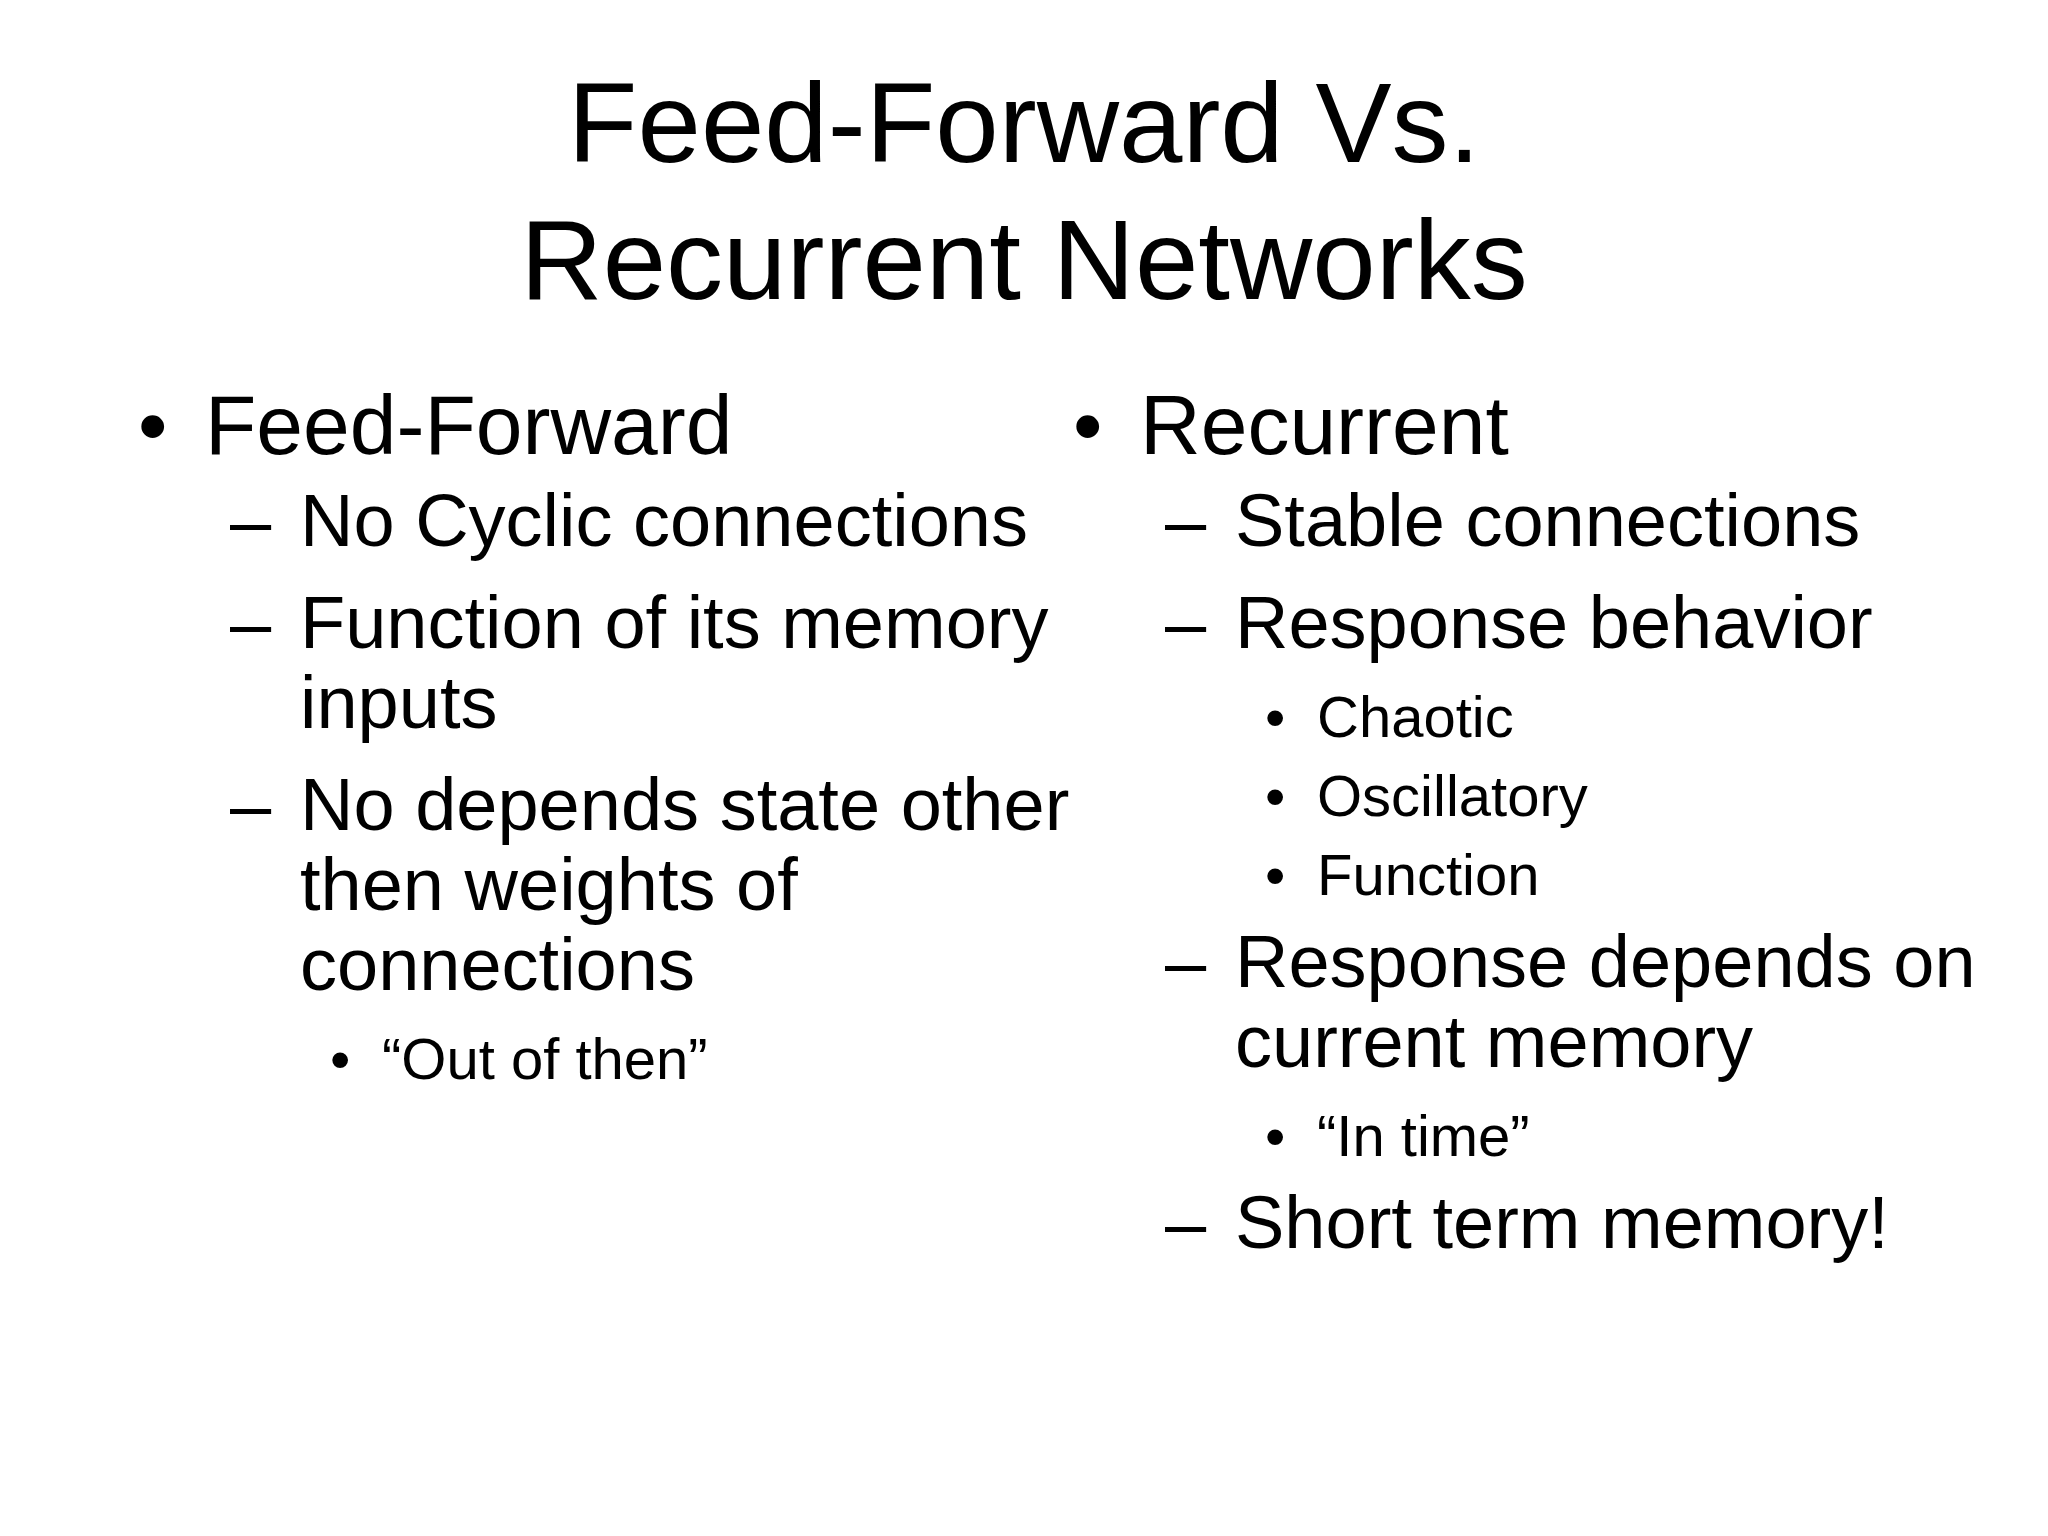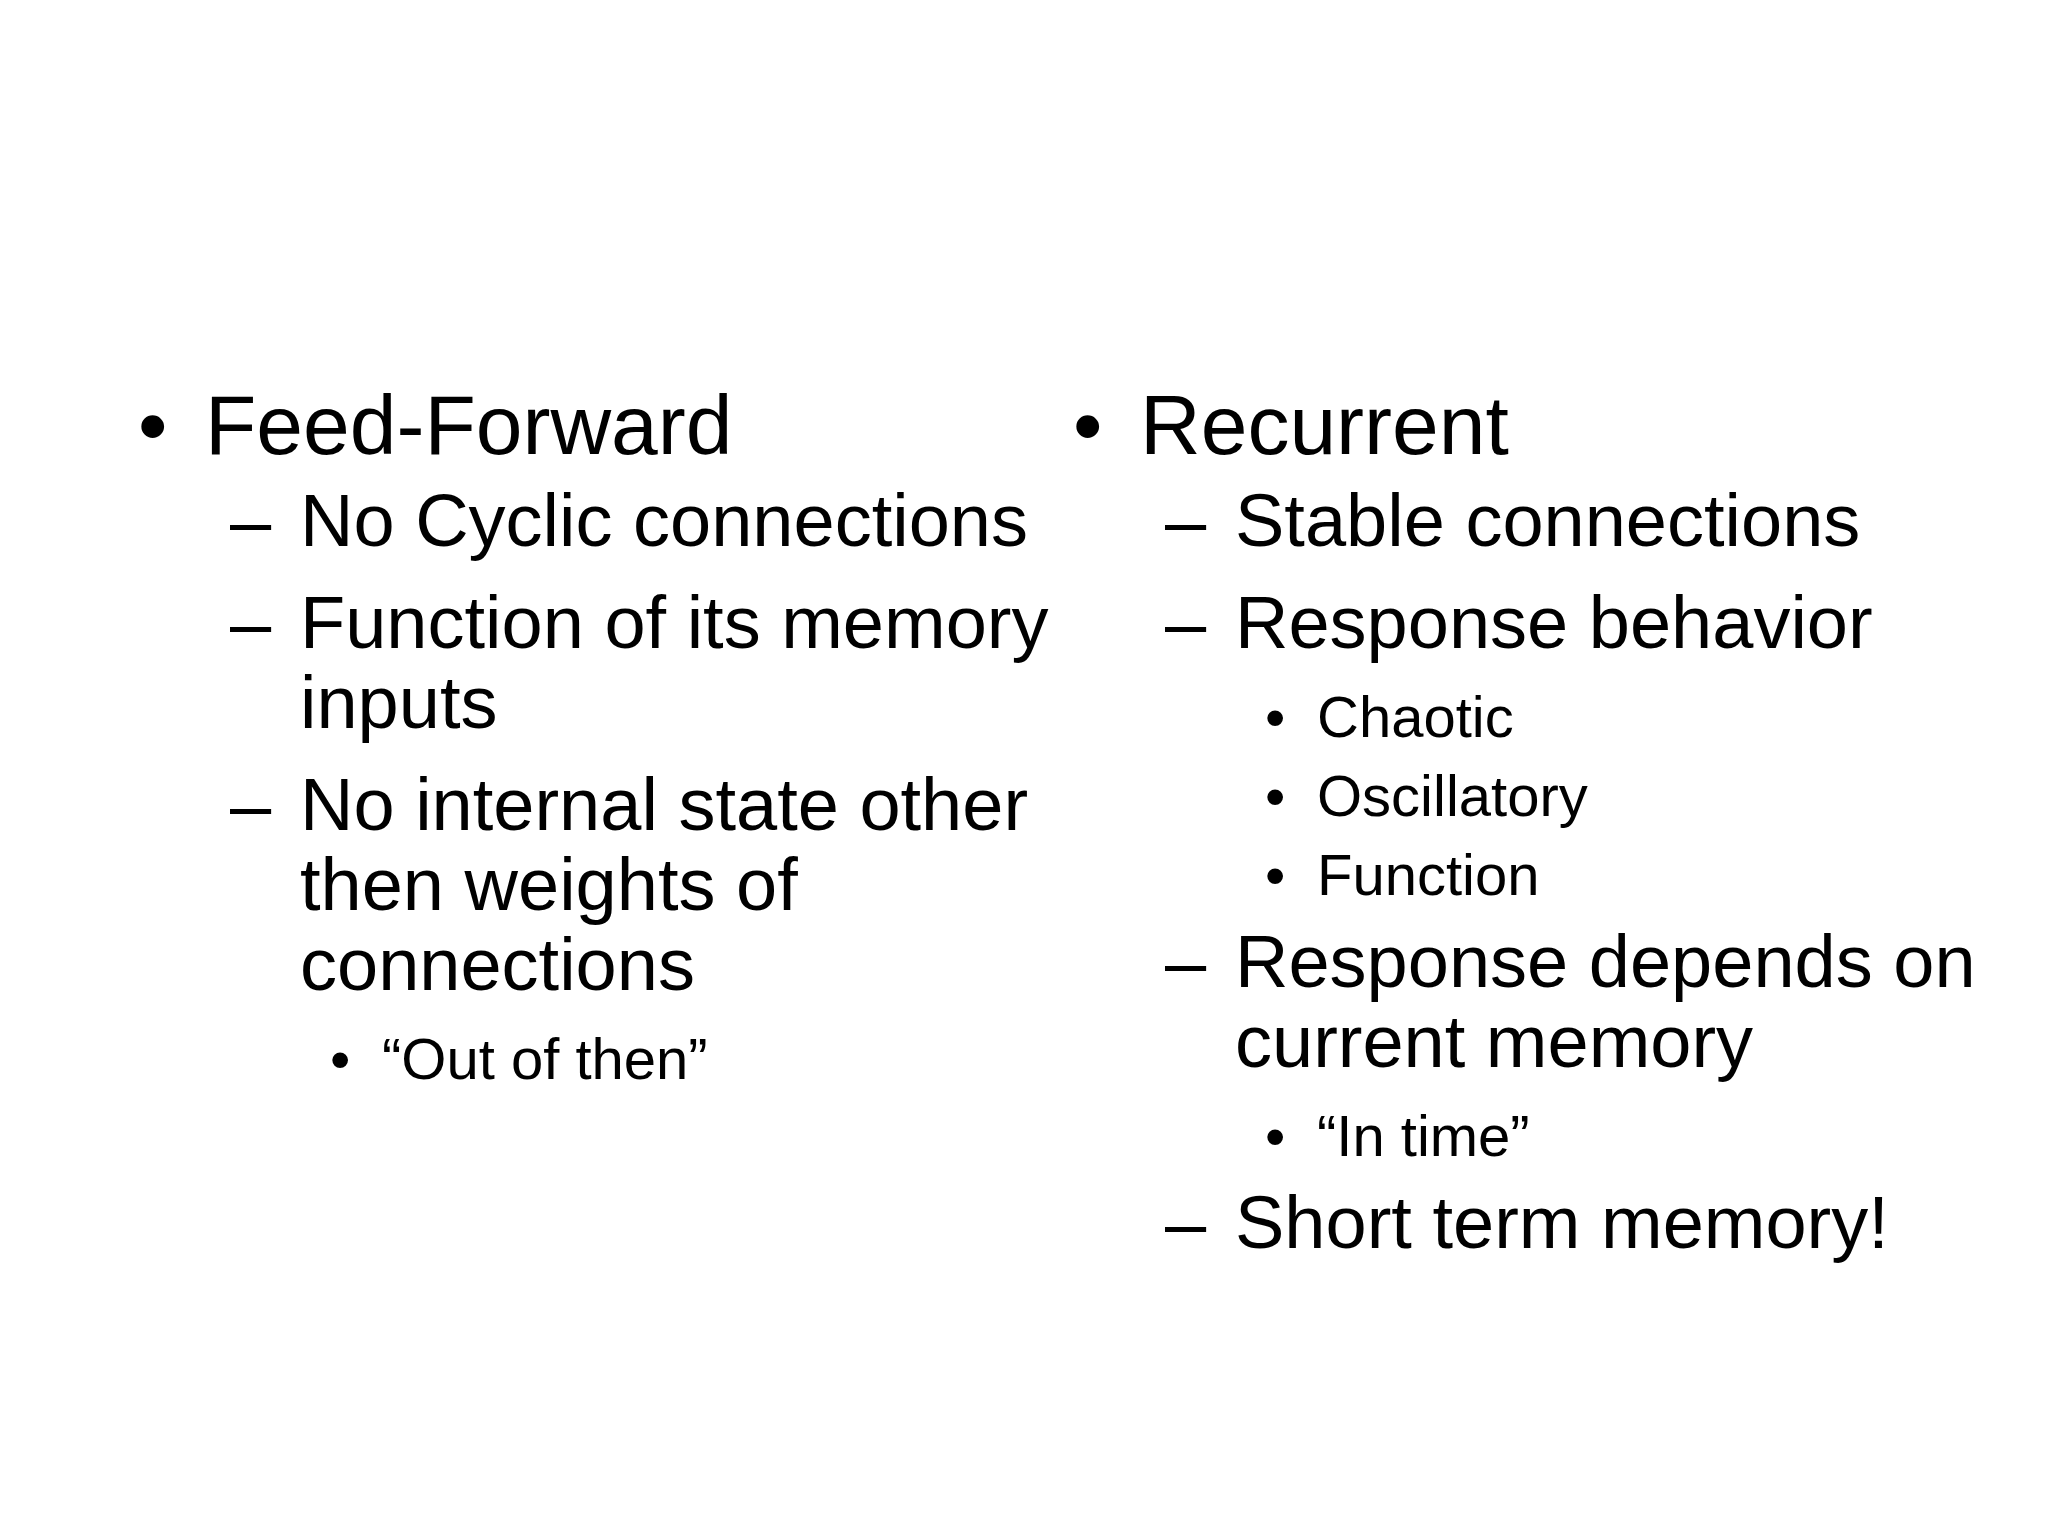--- a/index.html
+++ b/index.html
@@ -61,39 +61,43 @@
     margin-left: 200px;
     margin-bottom: 16px;
   }
   .l3 .marker { width: 52px; }
 </style>
 </head>
 <body>
 
 <div class="slide">
 
+  <div class="title">
+    <span class="title-line">Feed-Forward Vs.</span>
+    <span class="title-line">Recurrent Networks</span>
+  </div>
 
   <div class="columns">
 
     <div class="col col-left">
       <div class="row l1">
         <span class="marker">•</span>
         <span class="txt">Feed-Forward</span>
       </div>
       <div class="row l2">
         <span class="marker">–</span>
         <span class="txt">No Cyclic connections</span>
       </div>
       <div class="row l2">
         <span class="marker">–</span>
         <span class="txt">Function of its memory inputs</span>
       </div>
       <div class="row l2">
         <span class="marker">–</span>
-        <span class="txt">No internal state other then weights of connections</span>
+        <span class="txt">No depends state other then weights of connections</span>
       </div>
       <div class="row l3">
         <span class="marker">•</span>
         <span class="txt">“Out of then”</span>
       </div>
     </div>
 
     <div class="col col-right">
       <div class="row l1">
         <span class="marker">•</span>

